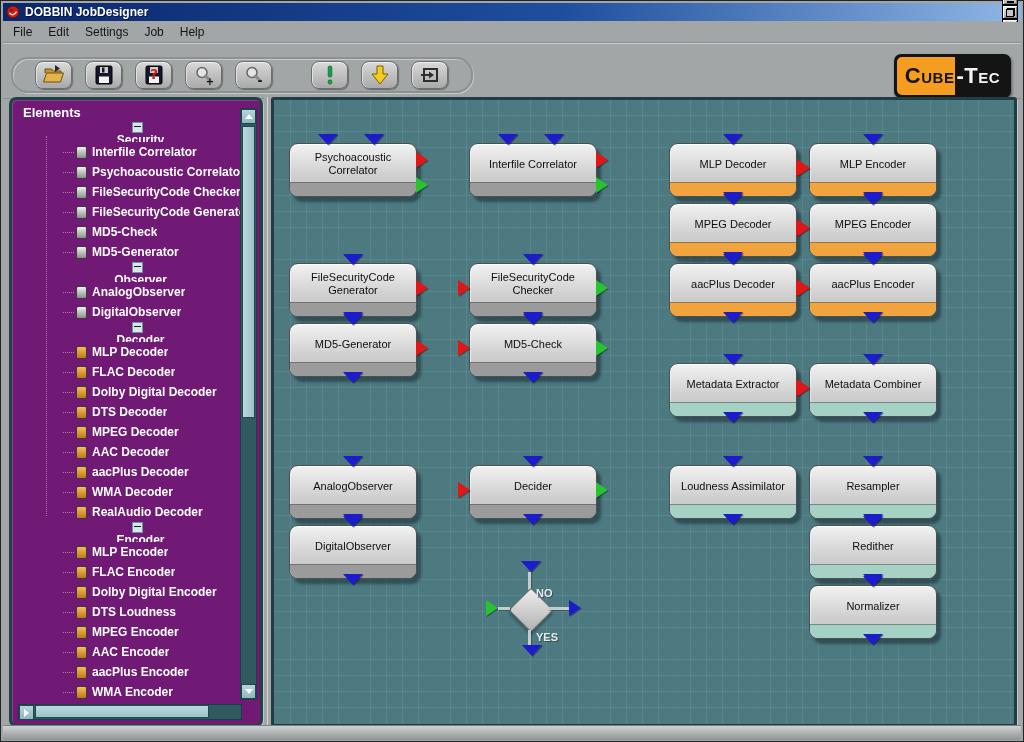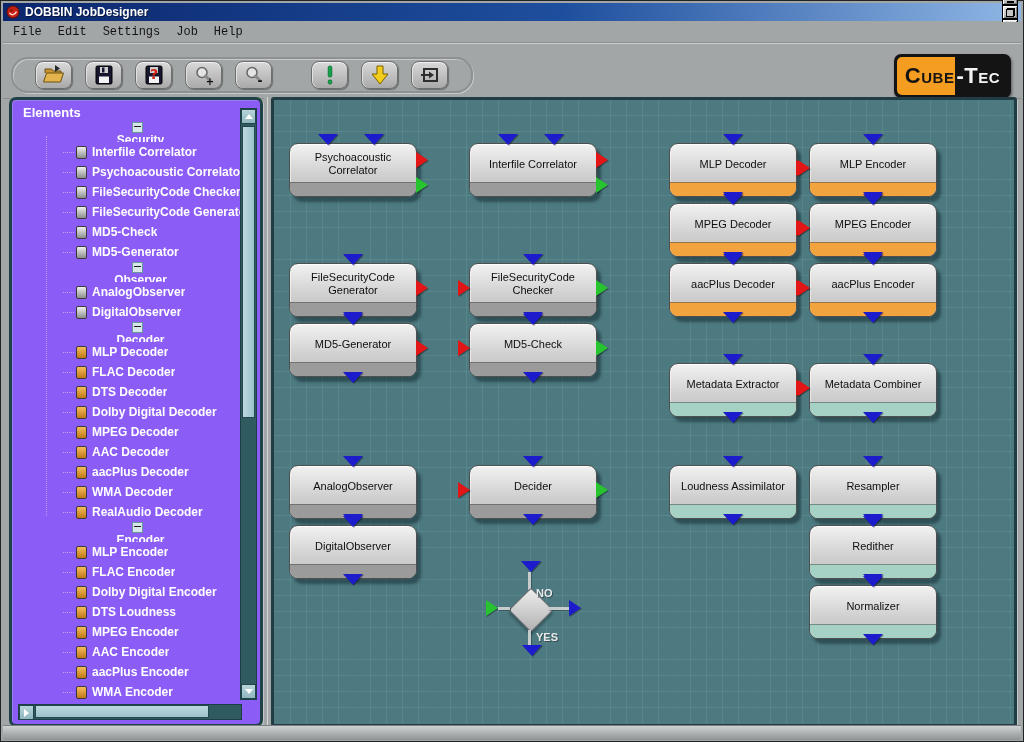--- a/index.html
+++ b/index.html
@@ -18,21 +18,21 @@
     box-shadow:inset 1px 1px 0 #fff,inset -1px -1px 0 #7d7d7d;
     display:flex;align-items:center;justify-content:center;padding:0;
     font-size:10px;font-weight:bold;color:#000;line-height:1;cursor:default;}
   .glyph-min{display:block;width:7px;height:2px;background:#000;margin-top:8px;}
   .glyph-restore{position:relative;width:9px;height:9px;display:block;}
   .glyph-restore::before{content:"";position:absolute;right:0;top:0;width:6px;height:6px;border:1px solid #000;}
   .glyph-restore::after{content:"";position:absolute;left:0;bottom:0;width:6px;height:6px;border:1px solid #000;background:#c6c6c6;}
 
   
   .menubar{position:absolute;left:2px;top:21px;right:2px;height:20px;
-    background:#a2a6a6;border-bottom:1px solid #8b8f8f;display:flex;align-items:center;padding-left:2px;font-family:Liberation Mono, monospace;}
+    background:#a2a6a6;border-bottom:1px solid #8b8f8f;display:flex;align-items:center;padding-left:2px;}
   .menu-item{font-size:12px;color:#141414;padding:2px 8px;}
 
   
   .toolzone{position:absolute;left:2px;top:42px;right:2px;height:54px;background:#a2a6a6;
     border-top:1px solid #c9cdcd;border-bottom:1px solid #898d8d;}
   .tool-group{position:absolute;left:8px;top:13px;width:462px;height:36px;border-radius:17px;
     border:2px solid #8d9191;box-shadow:inset 1px 1px 0 #c6caca,1px 1px 0 #c6caca;
     display:flex;align-items:center;padding-left:22px;box-sizing:border-box;}
   .tbtn{width:37px;height:28px;margin-right:13px;border-radius:8px;border:1px solid #6f6f6f;
     background:linear-gradient(180deg,#d9d9d9,#a9a9a9);
@@ -44,21 +44,21 @@
     display:flex;align-items:stretch;padding:3px;box-shadow:1px 2px 3px rgba(0,0,0,.45);}
   .logo-cube{background:#f59d20;color:#141414;border-radius:5px 0 0 5px;
     display:flex;align-items:center;padding:0 1px 0 8px;
     font-weight:bold;font-variant:small-caps;font-size:22px;letter-spacing:.5px;}
   .logo-tec{background:#141414;color:#f4f4f4;border-radius:0 5px 5px 0;
     display:flex;align-items:center;padding:0 8px 0 1px;
     font-weight:bold;font-variant:small-caps;font-size:22px;letter-spacing:.5px;}
 
   
   .sidebar-frame{position:absolute;left:8px;top:96px;width:254px;height:630px;
-    background:#8b5cf6;border:3px solid #1f4247;border-radius:7px;box-sizing:border-box;
+    background:#701a75;border:3px solid #1f4247;border-radius:7px;box-sizing:border-box;
     box-shadow:inset 1px 1px 0 rgba(255,255,255,.18),1px 1px 0 #c2c6c6;padding-left:43px;}
   .tree{position:absolute;left:3px;top:2px;width:228px;height:604px;overflow:hidden;
     color:#fff;font-weight:bold;font-size:12px;white-space:nowrap;}
   .tguide{position:absolute;left:31px;top:34px;height:380px;border-left:1px dotted rgba(255,255,255,.38);}
   .trow{display:flex;align-items:center;height:20px;position:relative;}
   .troot{padding-left:8px;font-size:13px;}
   .tsec{padding-left:23px;flex-direction:column;}
   .titem{padding-left:48px;}
   .expander{width:9px;height:9px;background:#d7e6e8;border:1px solid #69989c;
     margin-right:7px;position:relative;flex:0 0 auto;}
@@ -312,26 +312,26 @@
             <span class="tlabel">MLP Decoder</span>
           </div>
           <div class="trow titem">
             <span class="stub"></span>
             <span class="cube orange"></span>
             <span class="tlabel">FLAC Decoder</span>
           </div>
           <div class="trow titem">
             <span class="stub"></span>
             <span class="cube orange"></span>
+            <span class="tlabel">Dolby Digital Decoder</span>
+          </div>
+          <div class="trow titem">
+            <span class="stub"></span>
+            <span class="cube orange"></span>
             <span class="tlabel">DTS Decoder</span>
-          </div>
-          <div class="trow titem">
-            <span class="stub"></span>
-            <span class="cube orange"></span>
-            <span class="tlabel">Dolby Digital Decoder</span>
           </div>
           <div class="trow titem">
             <span class="stub"></span>
             <span class="cube orange"></span>
             <span class="tlabel">MPEG Decoder</span>
           </div>
           <div class="trow titem">
             <span class="stub"></span>
             <span class="cube orange"></span>
             <span class="tlabel">AAC Decoder</span>

